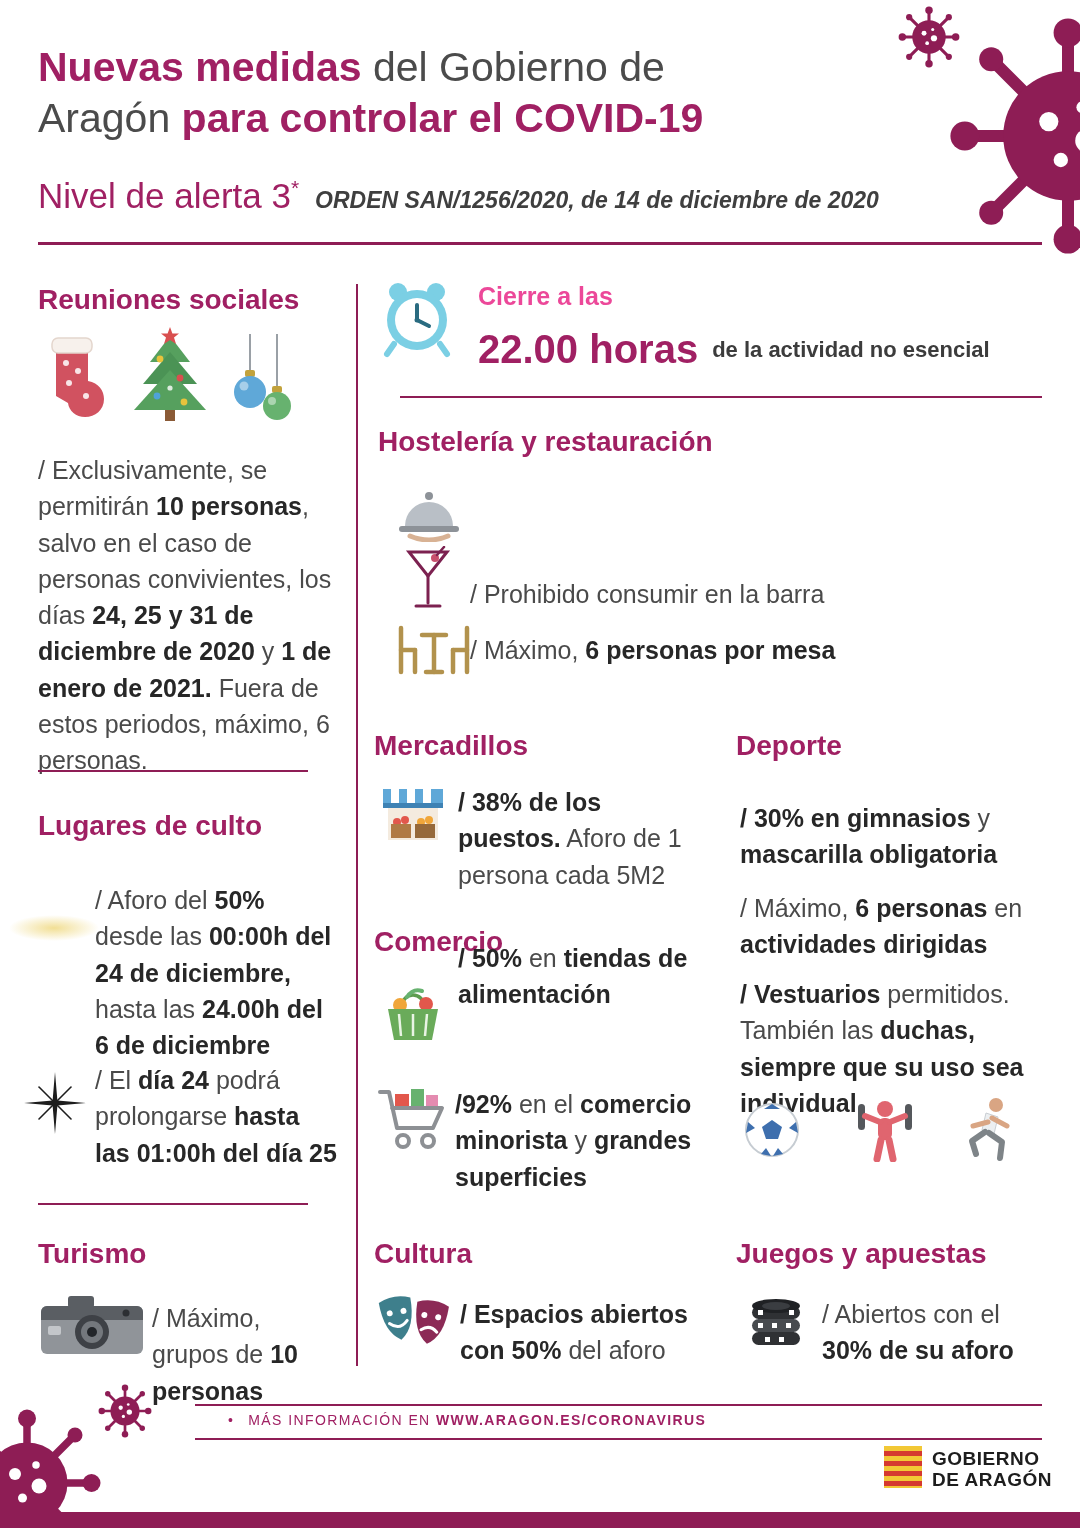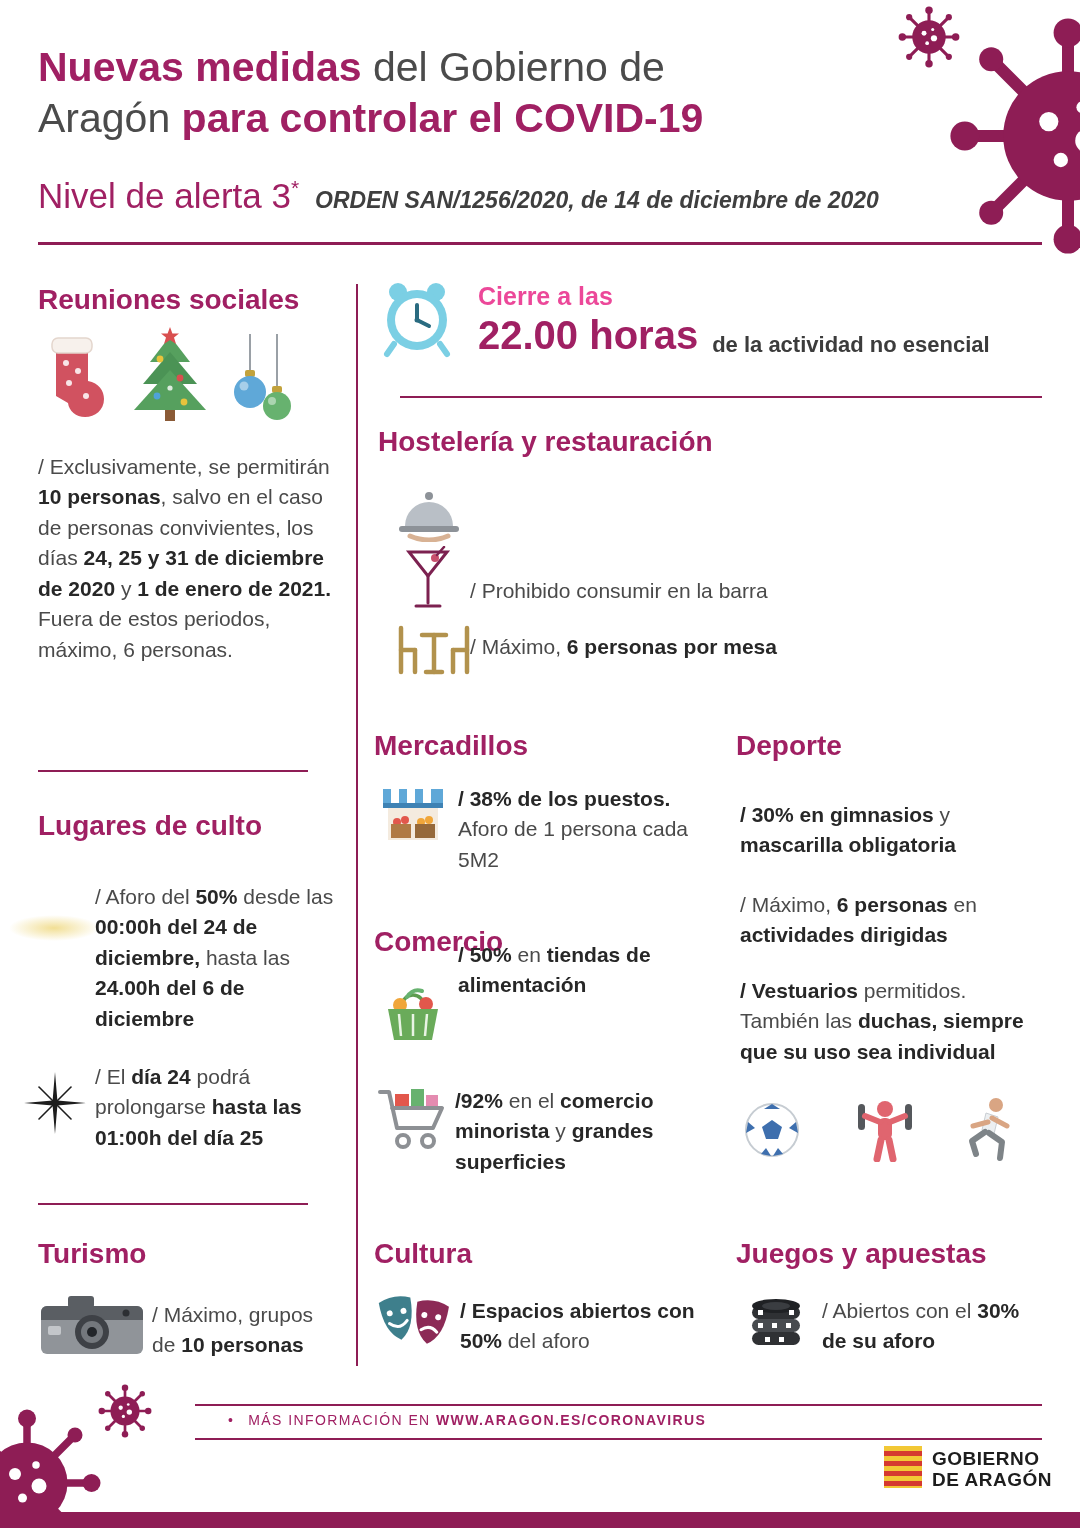--- a/index.html
+++ b/index.html
@@ -10,21 +10,21 @@
   }
   *{margin:0;padding:0;box-sizing:border-box}
   html,body{background:#ffffff}
   body{font-family:"Liberation Sans","DejaVu Sans",sans-serif;color:var(--ink)}
   #page{position:relative;width:1080px;height:1528px;background:#ffffff;overflow:hidden}
   .abs{position:absolute}
   .b{font-weight:700;color:var(--ink-bold)}
   .accent{color:var(--accent)}
   .title{font-size:41px;line-height:1.24;color:#4b4b4b;font-weight:400;white-space:pre-line}
   .section-title{font-size:28px;font-weight:700;color:var(--accent)}
-  .body-text{font-size:21px;line-height:1.45;color:var(--ink)}
+  .body-text{font-size:25px;line-height:1.45;color:var(--ink)}
   .hline{background:var(--accent-dark)}
   .vline{background:var(--accent-dark)}
   sup{font-size:60%}
   .virus{color:var(--accent-dark)}
   .footer-info{font-size:14px;letter-spacing:1.4px;color:var(--accent)}
   .logo-text{font-size:19px;font-weight:700;color:#1d1d1d;line-height:1.12;letter-spacing:.5px}
 </style>
 </head>
 <body>
 
@@ -183,21 +183,21 @@
       <line x1="60" y1="64" x2="67" y2="74" stroke="#7bcfe4" stroke-width="6" stroke-linecap="round"></line>
       <circle cx="37" cy="40" r="30" fill="#7bcfe4"></circle>
         <circle cx="37" cy="40" r="22" fill="#fff"></circle>
       <line x1="37" y1="40" x2="37" y2="25" stroke="#2a6b80" stroke-width="4" stroke-linecap="round"></line>
       <line x1="37" y1="40" x2="49" y2="46" stroke="#2a6b80" stroke-width="4" stroke-linecap="round"></line>
       <circle cx="37" cy="40" r="2.5" fill="#2a6b80"></circle>
     </svg>
   </div>
   <div class="abs" style="left:478px;top:282px">
     <div style="font-size:25px;font-weight:700;color:#ec4899">Cierre a las</div>
-    <div style="display:flex;align-items:flex-end;gap:14px;margin-top:2px">
+    <div style="display:flex;align-items:center;gap:14px;margin-top:16px">
       <span class="accent" style="font-size:40px;font-weight:700">22.00 horas</span>
       <span style="font-size:22px;font-weight:700;color:#3c3c3c">de la actividad no esencial</span>
     </div>
   </div>
   <div class="abs hline" style="left:400px;top:396px;width:642px;height:2px"></div>
 
   <div class="abs section-title" style="left:378px;top:426px">Hostelería y restauración</div>
 
   <div class="abs" style="left:398px;top:488px">
     <svg width="62" height="54" viewBox="0 0 62 54">

